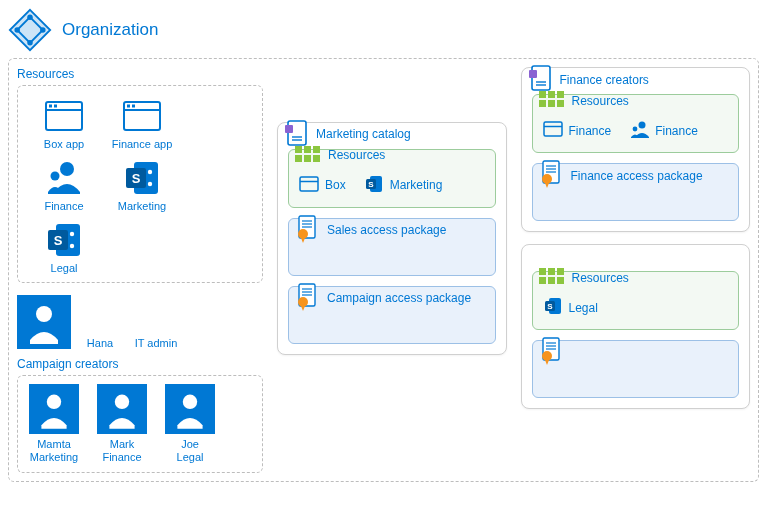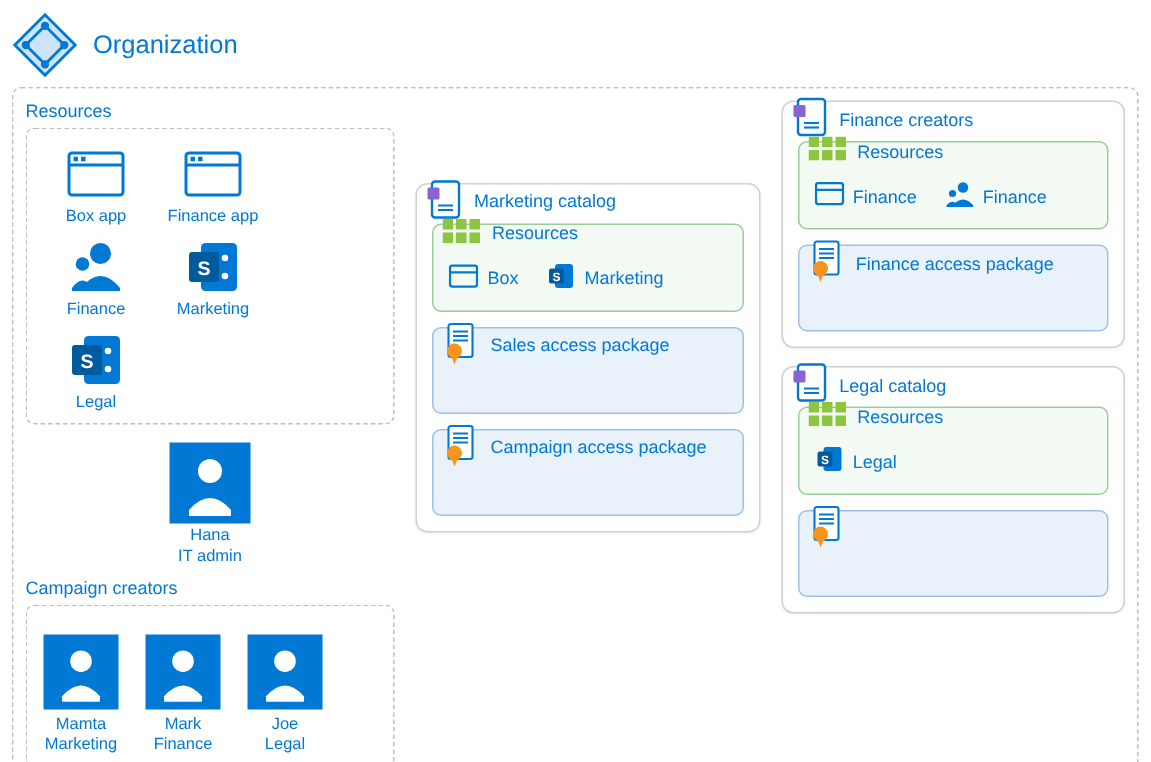--- a/index.html
+++ b/index.html
@@ -31,26 +31,26 @@
   .dashed-box {
     border: 1px dashed #bdbdbd;
     border-radius: 6px;
     padding: 8px;
   }
   .res-grid { display: flex; flex-wrap: wrap; gap: 6px 2px; }
   .res-item { width: 76px; text-align: center; }
   .res-item .icon-wrap { height: 44px; display:flex; align-items:center; justify-content:center; }
   .res-item .lbl { font-size: 11px; color: #0078d4; margin-top: 0; }
 
-  .admin-block { display: flex; flex-direction: column; align-items: center; gap: 2px; margin-top: 4px;}
+  .admin-block { display: flex; align-items: flex-end; gap: 2px; margin-top: 4px;}
   .avatar-sq { width: 54px; height: 54px; background: #0078d4; display:flex; align-items:center; justify-content:center; }
   .admin-block .lbl { font-size: 11px; color: #0078d4; text-align: center; width: 54px;}
 
   .creators-row { display: flex; gap: 12px; }
-  .creator { width: 56px; text-align: center; margin-top: 11px; }
+  .creator { width: 56px; text-align: center; }
   .creator .avatar-sq { width: 50px; height: 50px; margin: 0 auto; }
   .creator .lbl { font-size: 11px; color: #0078d4; line-height: 1.2; margin-top: 4px;}
 
   .catalog {
     border: 1px solid #d0d0d0;
     border-radius: 8px;
     background: #fff;
     box-shadow: 0 1px 2px rgba(0,0,0,0.05);
     position: relative;
     padding: 12px 10px 10px;
@@ -366,26 +366,20 @@
               <span><svg width="24" height="28">
                     <use href="#ic-cert"></use>
                   </svg></span>
               <span class="lbl">Finance access package</span>
             </div>
           </div>
         </div>
       </div>
 
       <div class="catalog">
-        <div class="catalog-head">
-          <span><svg width="24" height="28">
-                <use href="#ic-catalog"></use>
-              </svg></span>
-          <span class="lbl">Legal catalog</span>
-        </div>
         <div class="catalog-body">
           <div class="cat-resources">
             <div class="cat-res-head">
               <span><svg width="25" height="16">
                     <use href="#ic-grid"></use>
                   </svg></span>
               <span class="lbl">Resources</span>
             </div>
             <div class="cat-res-body">
               <div class="r">

